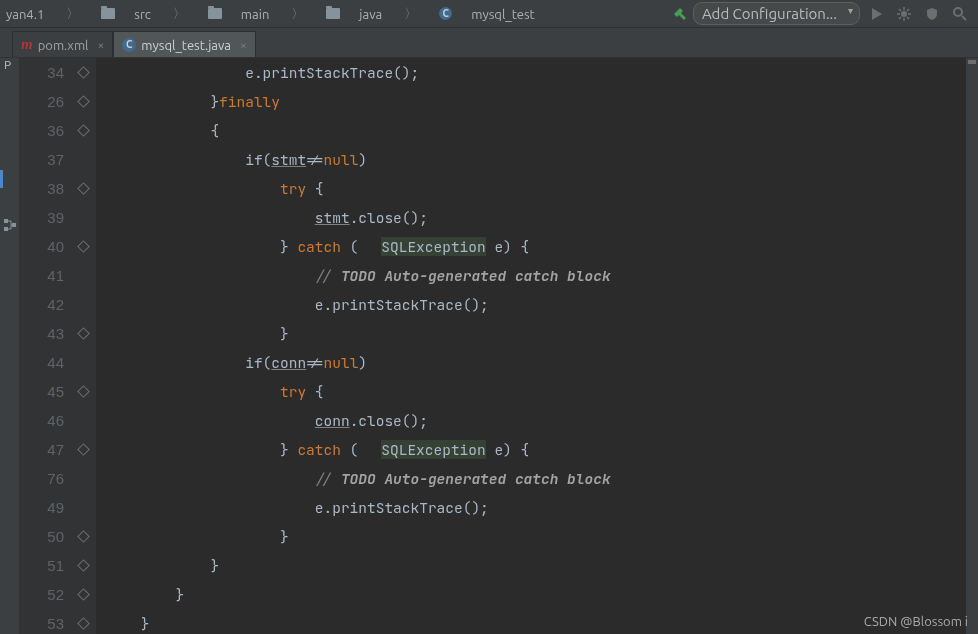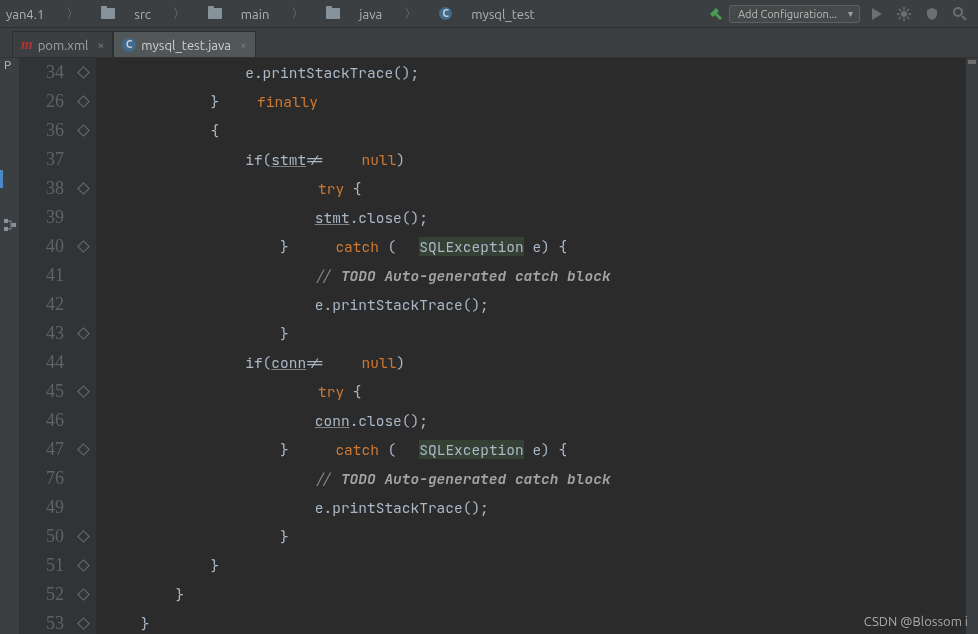--- a/index.html
+++ b/index.html
@@ -27,23 +27,23 @@
   .crumb .folder-icon { width: 14px; height: 11px; background: #87939a; border-radius: 1px; position: relative; }
   .crumb .folder-icon::before { content:''; position:absolute; top:-2px; left:0; width:6px; height:2px; background:#87939a; border-radius:1px 1px 0 0;}
   .crumb .class-icon { width:13px; height:13px; border-radius:50%; background:#43698d; display:flex; align-items:center; justify-content:center; color:#c5d4df; font-size:10px; font-weight:bold;}
   .spacer { flex: 1; }
   .hammer-icon { width:16px; height:16px; fill:#499c54;}
   .run-config {
     background: #45494a;
     border: 1px solid #5e6060;
     color: #bbbbbb;
     padding: 2px 22px 2px 8px;
-    border-radius: 3px;
+    border-radius: 9px;
     position: relative;
-    font-size: 11px;
+    font-size: 15px;
   }
   .run-config::after { content:'▾'; position:absolute; right:6px; top:2px; color:#a0a0a0; font-size:10px;}
   .tool-icon { width:16px; height:16px; margin: 0 4px; fill:#6e6e6e; cursor: default; }
   .tabbar {
     height: 30px;
     background: #3c3f41;
     border-bottom: 1px solid #323232;
     display: flex;
     align-items: flex-end;
     padding-left: 12px;
@@ -63,25 +63,25 @@
   .tab.active { background: #515658; color: #d0d0d0; }
   .tab .m-icon { color:#af3636; font-style: italic; font-weight:bold; font-family: serif; font-size:15px;}
   .tab .c-icon { width:14px; height:14px; border-radius:50%; background:#43698d; display:flex; align-items:center; justify-content:center; color:#c5d4df; font-size:10px; font-weight:bold;}
   .tab .close { color:#808080; margin-left:4px; font-size:12px;}
   .main { display: flex; height: calc(634px - 58px); }
   .left-strip { width:20px; background:#3c3f41; border-right:1px solid #323232; position:relative;}
   .left-strip .proj-letter { position:absolute; top:0; left:4px; color:#c0c0c0; font-size:12px;}
   .left-strip .struct-icon { position:absolute; top:160px; left:3px;}
   .left-strip .blue-mark { position:absolute; top:112px; left:0; width:3px; height:18px; background:#4a88c7;}
   .editor { flex:1; display:flex; background:#2b2b2b;}
-  .gutter { width:54px; background:#313335; text-align:right; padding-right:10px; font-family:Liberation Serif, serif; font-size:18px; color:#606366; line-height:29px; padding-top:0;}
+  .gutter { width:54px; background:#313335; text-align:right; padding-right:10px; font-family:Liberation Sans, sans-serif; font-size:15px; color:#606366; line-height:29px; padding-top:0;}
   .fold-col { width:22px; background:#313335; position:relative;}
   .fold-mark { position:absolute; left:5px; width:9px; height:9px; border:1px solid #6e6e6e; transform:rotate(45deg); background:#313335;}
   .code { flex:1; padding-left:10px; font-family:"JetBrains Mono","Consolas",monospace; font-size:14.5px; line-height:29px; color:#a9b7c6; white-space:pre;}
-  .kw { color:#cc7832;margin-left:38px; }
+  .kw { color:#cc7832; }
   .comment { color:#808080; font-style:italic;}
   .todo { color:#a3a3a3; font-style:italic; font-weight:bold;}
   .underline { text-decoration: underline; text-decoration-color:#808080;}
   .hl { background:#344134;margin-left:23px;}
   .watermark { position:absolute; right:10px; bottom:6px; color:#aaaaaa; font-size:13px;}
   .sbar { width:12px; background:#3c3f41;}
   .sbar-top { height:4px; background:#6e6e6e; margin-top:2px; margin-left:2px; margin-right:2px;}
 </style>
 </head>
 <body>

